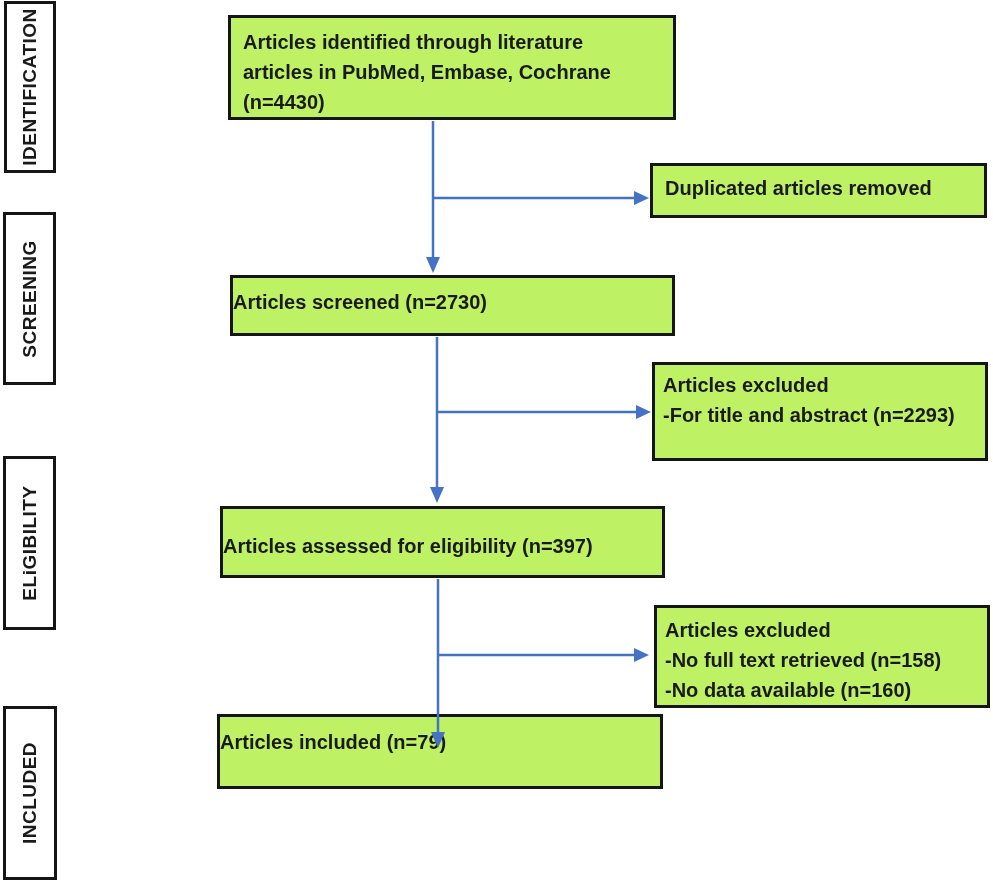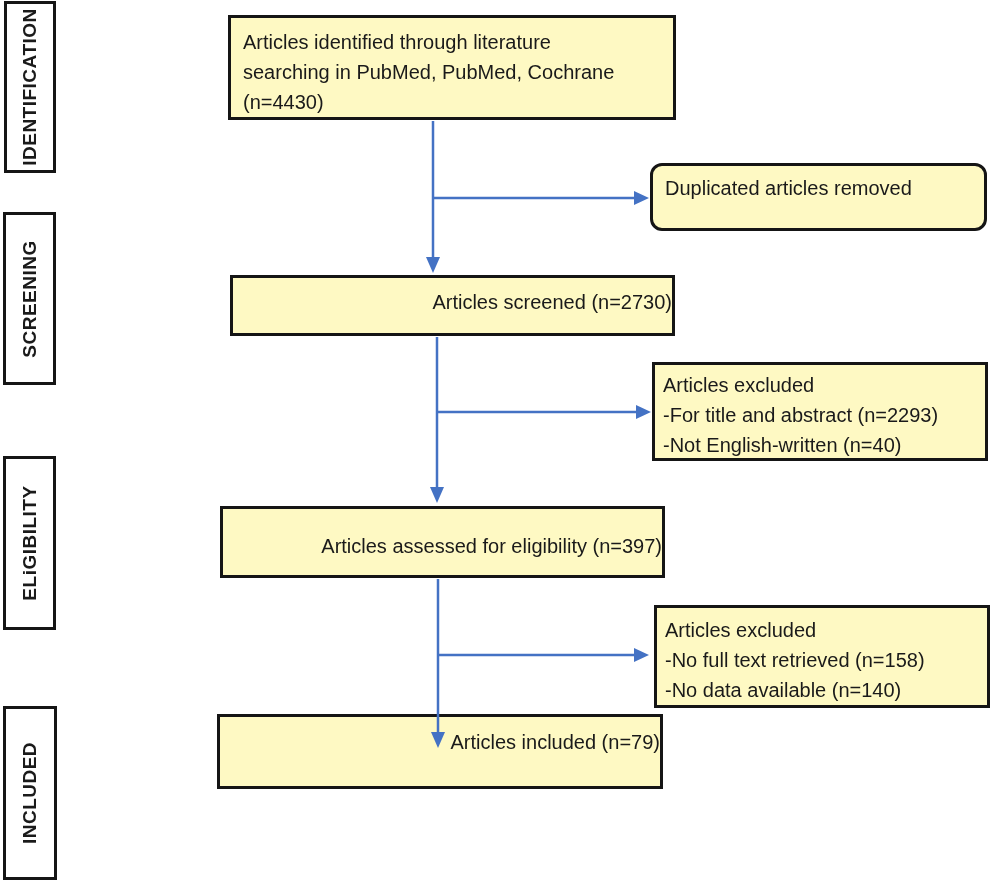--- a/index.html
+++ b/index.html
@@ -23,31 +23,31 @@
     transform:rotate(-90deg);
     white-space:nowrap;
     font-weight:bold;
     font-size:19px;
     letter-spacing:0.5px;
   }
   
   .box{
     position:absolute;
     border:3px solid #151515;
-    background:#fef9c3;
+    background:#bef264;
     box-sizing:border-box;
     font-size:20px;
-    font-weight:400;
+    font-weight:700;
     line-height:30px;
   }
   .box .bl{white-space:nowrap;}
   .box.left{text-align:left;}
-  .box.center{text-align:right;}
+  .box.center{text-align:left;}
   #box-identified{left:228px;top:15px;width:448px;height:105px;padding:9px 12px;}
-  #box-duplicates{left:650px;top:163px;width:337px;height:68px;padding:7px 12px;border-radius:12px;}
+  #box-duplicates{left:650px;top:163px;width:337px;height:55px;padding:7px 12px;}
   #box-screened{left:230px;top:275px;width:445px;height:61px;padding-top:9px;}
   #box-excl-screening{left:652px;top:362px;width:336px;height:99px;padding:5px 8px;}
   #box-assessed{left:220px;top:506px;width:445px;height:72px;padding-top:22px;}
   #box-excl-eligibility{left:654px;top:605px;width:336px;height:103px;padding:7px 8px;}
   #box-included{left:217px;top:714px;width:446px;height:75px;padding-top:10px;}
   #stage-identification{left:4px;top:1px;width:52px;height:172px;}
   #stage-screening{left:3px;top:212px;width:53px;height:173px;}
   #stage-eligibility{left:3px;top:456px;width:53px;height:174px;}
   #stage-included{left:3px;top:706px;width:54px;height:174px;}
   svg.connectors{position:absolute;left:0;top:0;pointer-events:none;}
@@ -65,46 +65,45 @@
   </div>
   <div class="stage" id="stage-eligibility">
     <span class="lbl">ELiGIBILITY</span>
   </div>
   <div class="stage" id="stage-included">
     <span class="lbl">INCLUDED</span>
   </div>
 
   <div class="box left" id="box-identified">
     <div class="bl">Articles identified through literature</div>
-    <div class="bl">searching in PubMed, PubMed, Cochrane</div>
+    <div class="bl">articles in PubMed, Embase, Cochrane</div>
     <div class="bl">(n=4430)</div>
   </div>
 
   <div class="box left" id="box-duplicates">
     <div class="bl">Duplicated articles removed</div>
   </div>
 
   <div class="box center" id="box-screened">
     <div class="bl">Articles screened (n=2730)</div>
   </div>
 
   <div class="box left" id="box-excl-screening">
     <div class="bl">Articles excluded</div>
     <div class="bl">-For title and abstract (n=2293)</div>
-    <div class="bl">-Not English-written (n=40)</div>
   </div>
 
   <div class="box center" id="box-assessed">
     <div class="bl">Articles assessed for eligibility (n=397)</div>
   </div>
 
   <div class="box left" id="box-excl-eligibility">
     <div class="bl">Articles excluded</div>
     <div class="bl">-No full text retrieved (n=158)</div>
-    <div class="bl">-No data available (n=140)</div>
+    <div class="bl">-No data available (n=160)</div>
   </div>
 
   <div class="box center" id="box-included">
     <div class="bl">Articles included (n=79)</div>
   </div>
 
   <svg class="connectors" width="993" height="890" viewBox="0 0 993 890">
 
     <g>
       <line x1="433" y1="121" x2="433" y2="259" stroke-width="2.5" stroke="#4472C4"></line>

